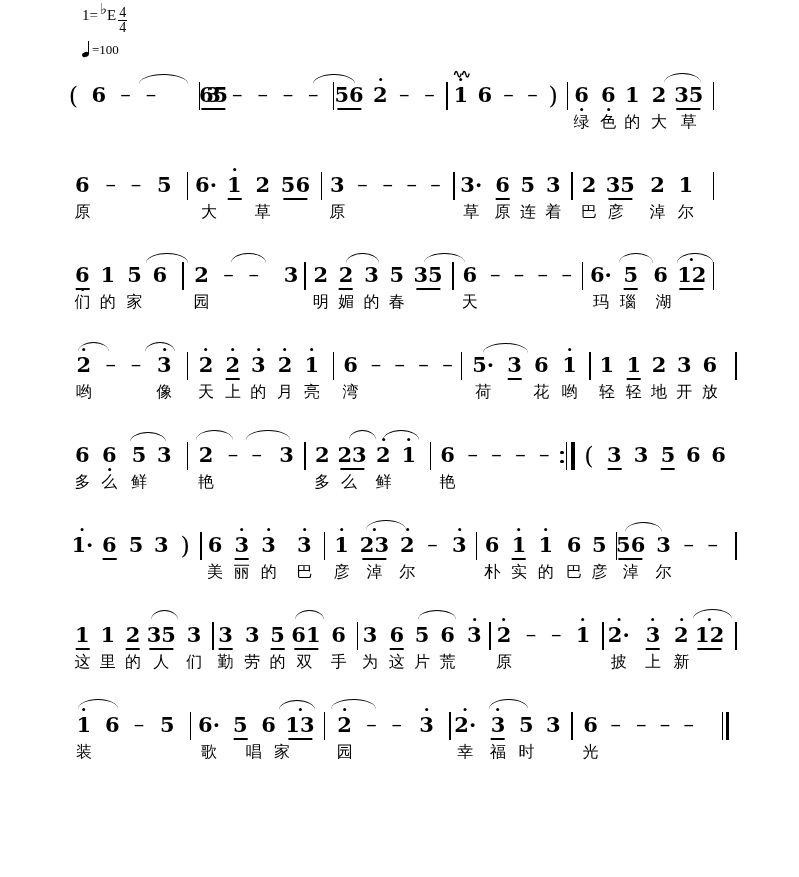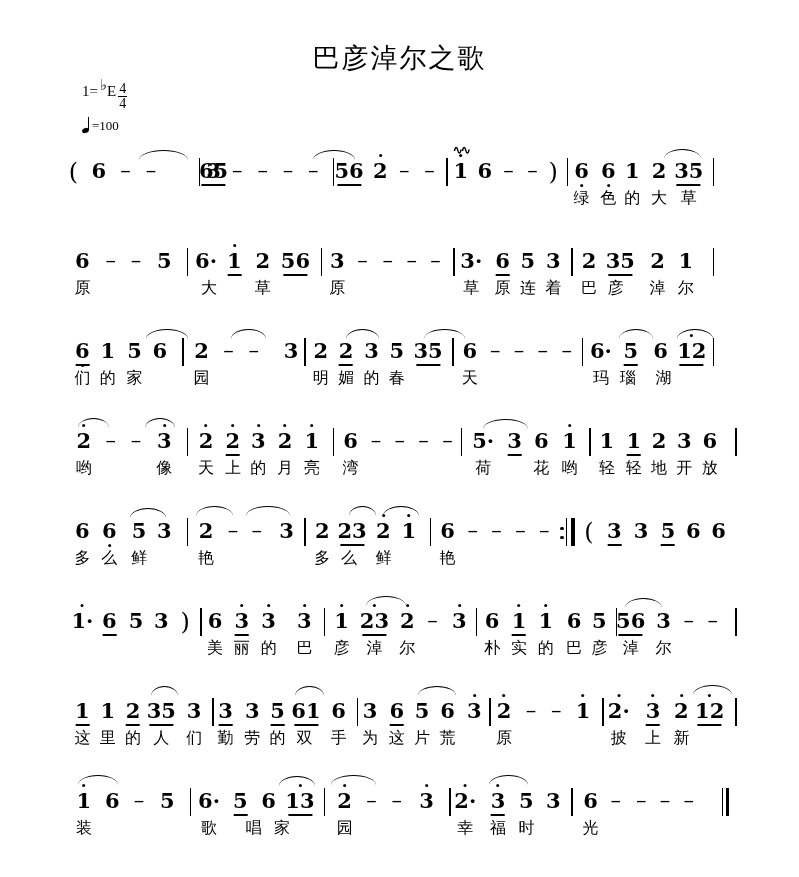--- a/index.html
+++ b/index.html
@@ -228,21 +228,20 @@
     transform: translateX(-50%);
     white-space: nowrap;
     line-height: 1;
   }
 </style>
 </head>
 <body>
 
 <div class="sheet">
 
-  <div class="title">巴彦淖尔之歌</div>
 
   <div class="meta-row">
 
     <div class="keysig">
       <div class="kline">
         <span>1=</span>
         <span class="flatE"><span class="flat">♭</span><span>E</span></span>
         <span class="frac">
           <span class="num">4</span>
           <span class="den">4</span>

